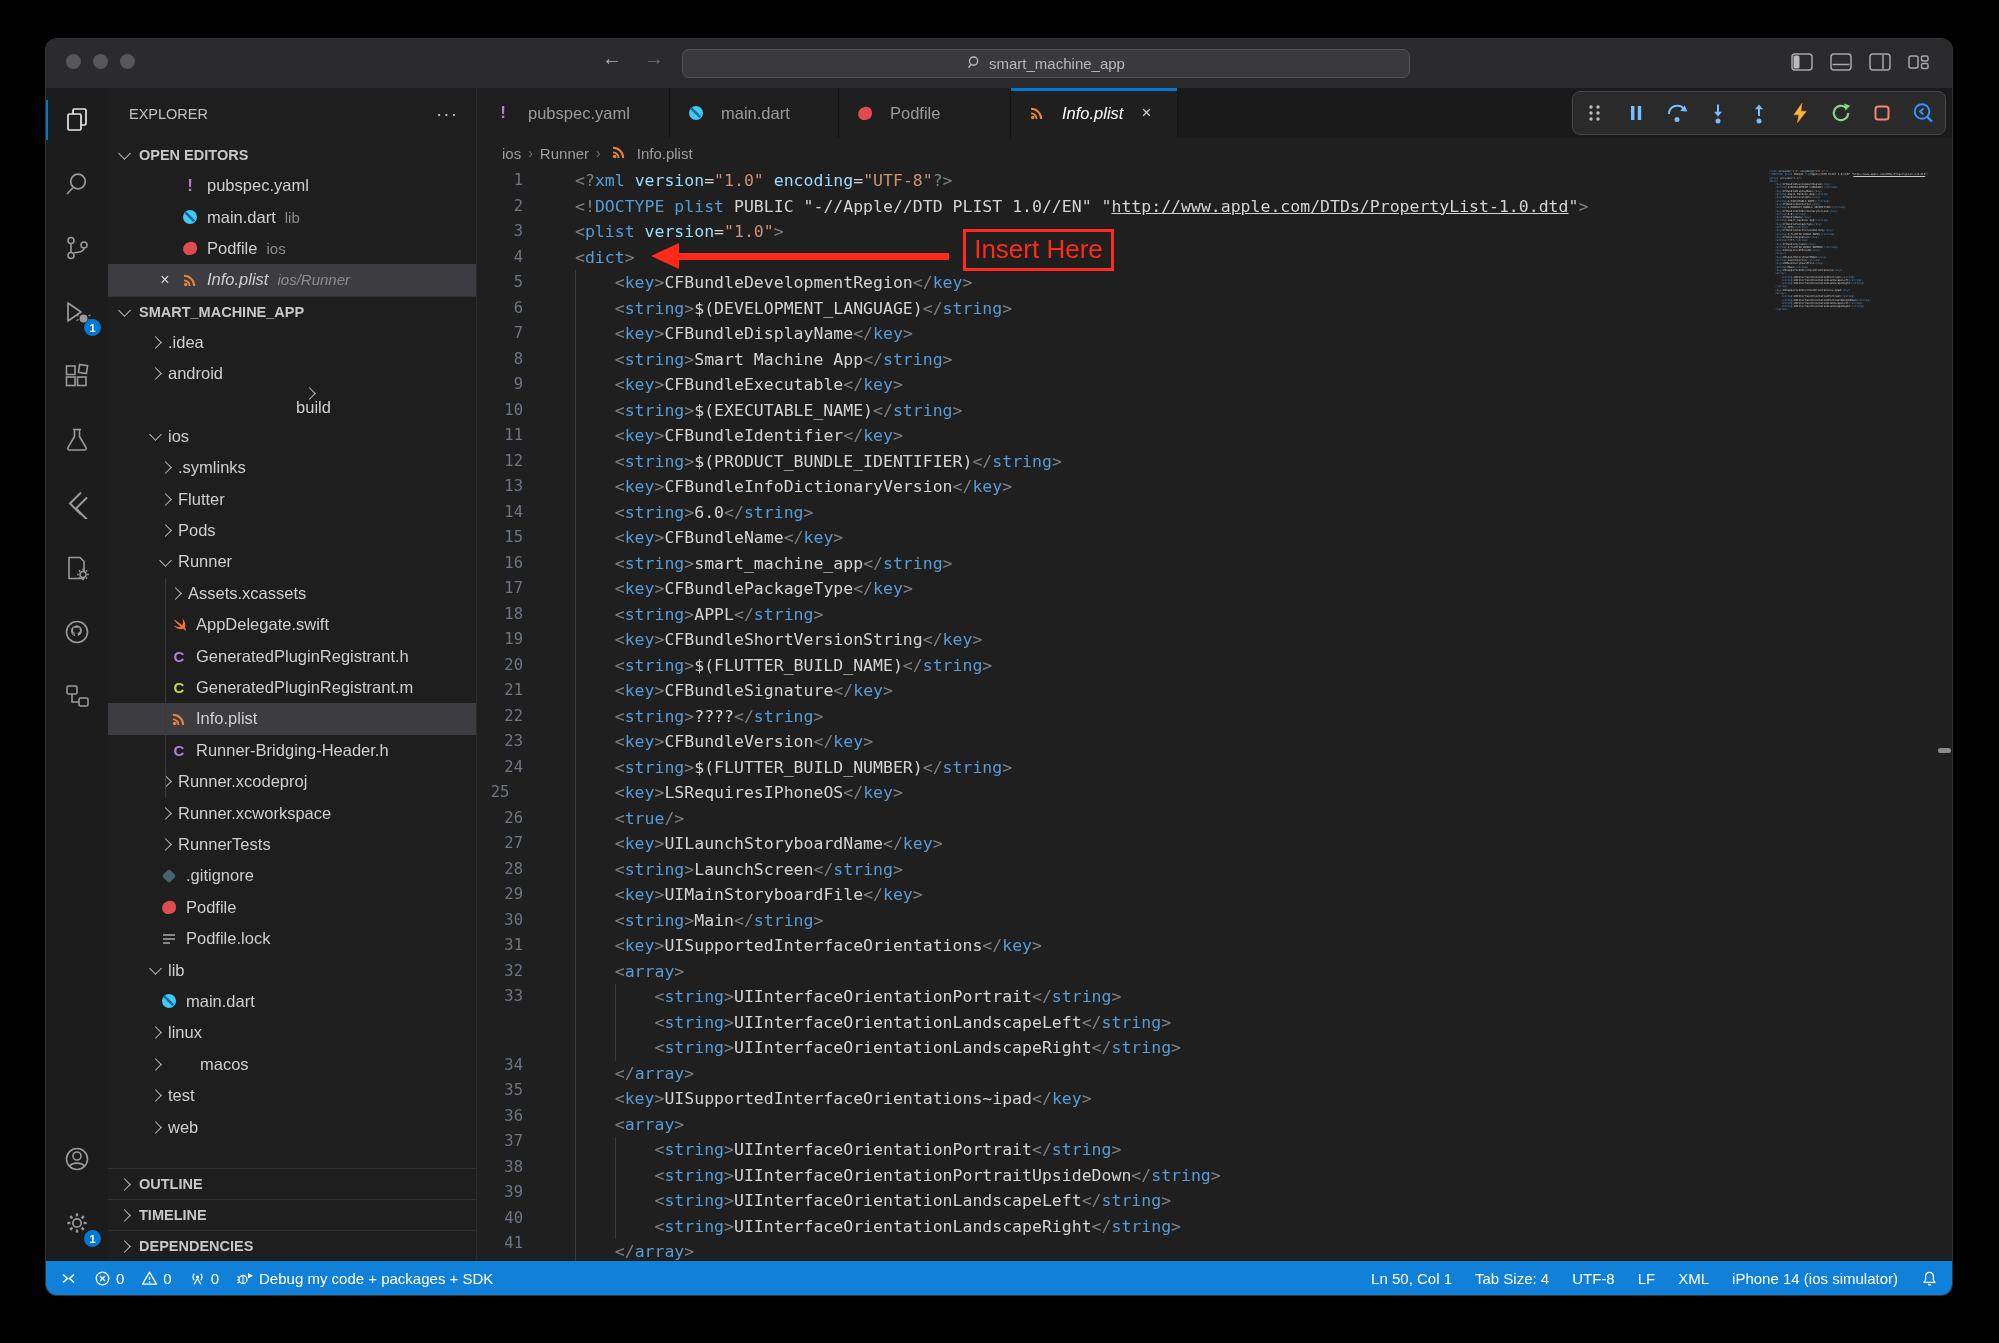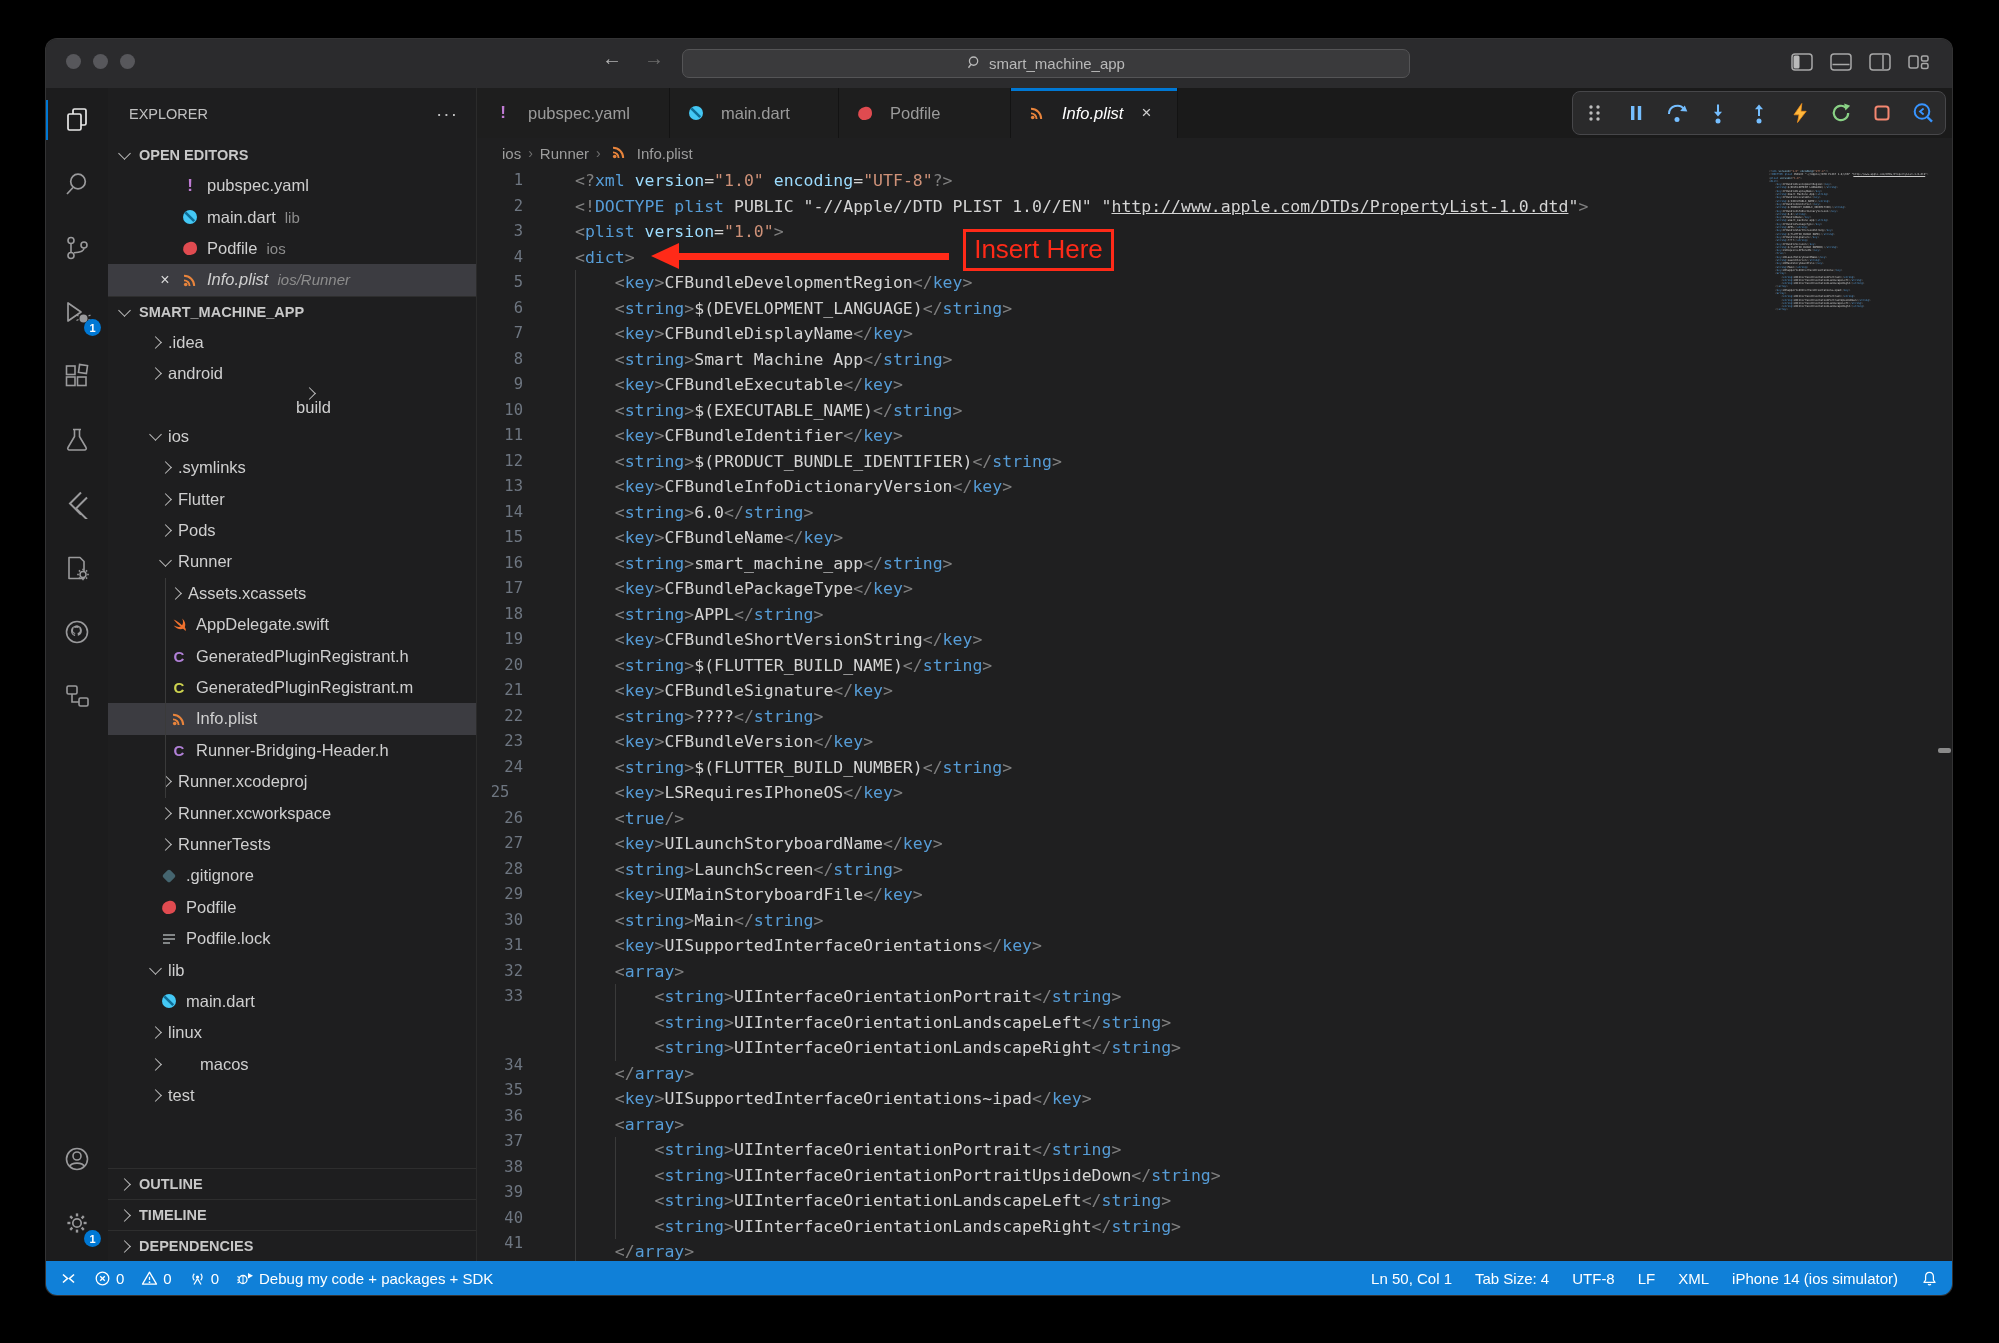--- a/index.html
+++ b/index.html
@@ -452,20 +452,24 @@
               <span>linux</span>
             </div>
             <div class="row" style="padding-left: 43px; gap: 32px;">
               <span class="chev right" style="margin: 0px 8px 0px 0px;"></span>
               <span>macos</span>
             </div>
             <div class="row" style="padding-left: 43px;">
               <span class="chev right" style="margin: 0px 8px 0px 0px;"></span>
               <span>test</span>
             </div>
+            <div class="row" style="padding-left: 43px;">
+              <span class="chev right" style="margin: 0px 8px 0px 0px;"></span>
+              <span>web</span>
+            </div>
             <div class="tree-guide" style="top: 251.2px; height: 219.8px;"></div>
           </div>
         <div id="bottomSections" style="margin-top:auto;">
             <div class="section-header bordered">
               <span class="chev right"></span>
               <span>OUTLINE</span>
             </div>
             <div class="section-header bordered">
               <span class="chev right"></span>
               <span>TIMELINE</span>

